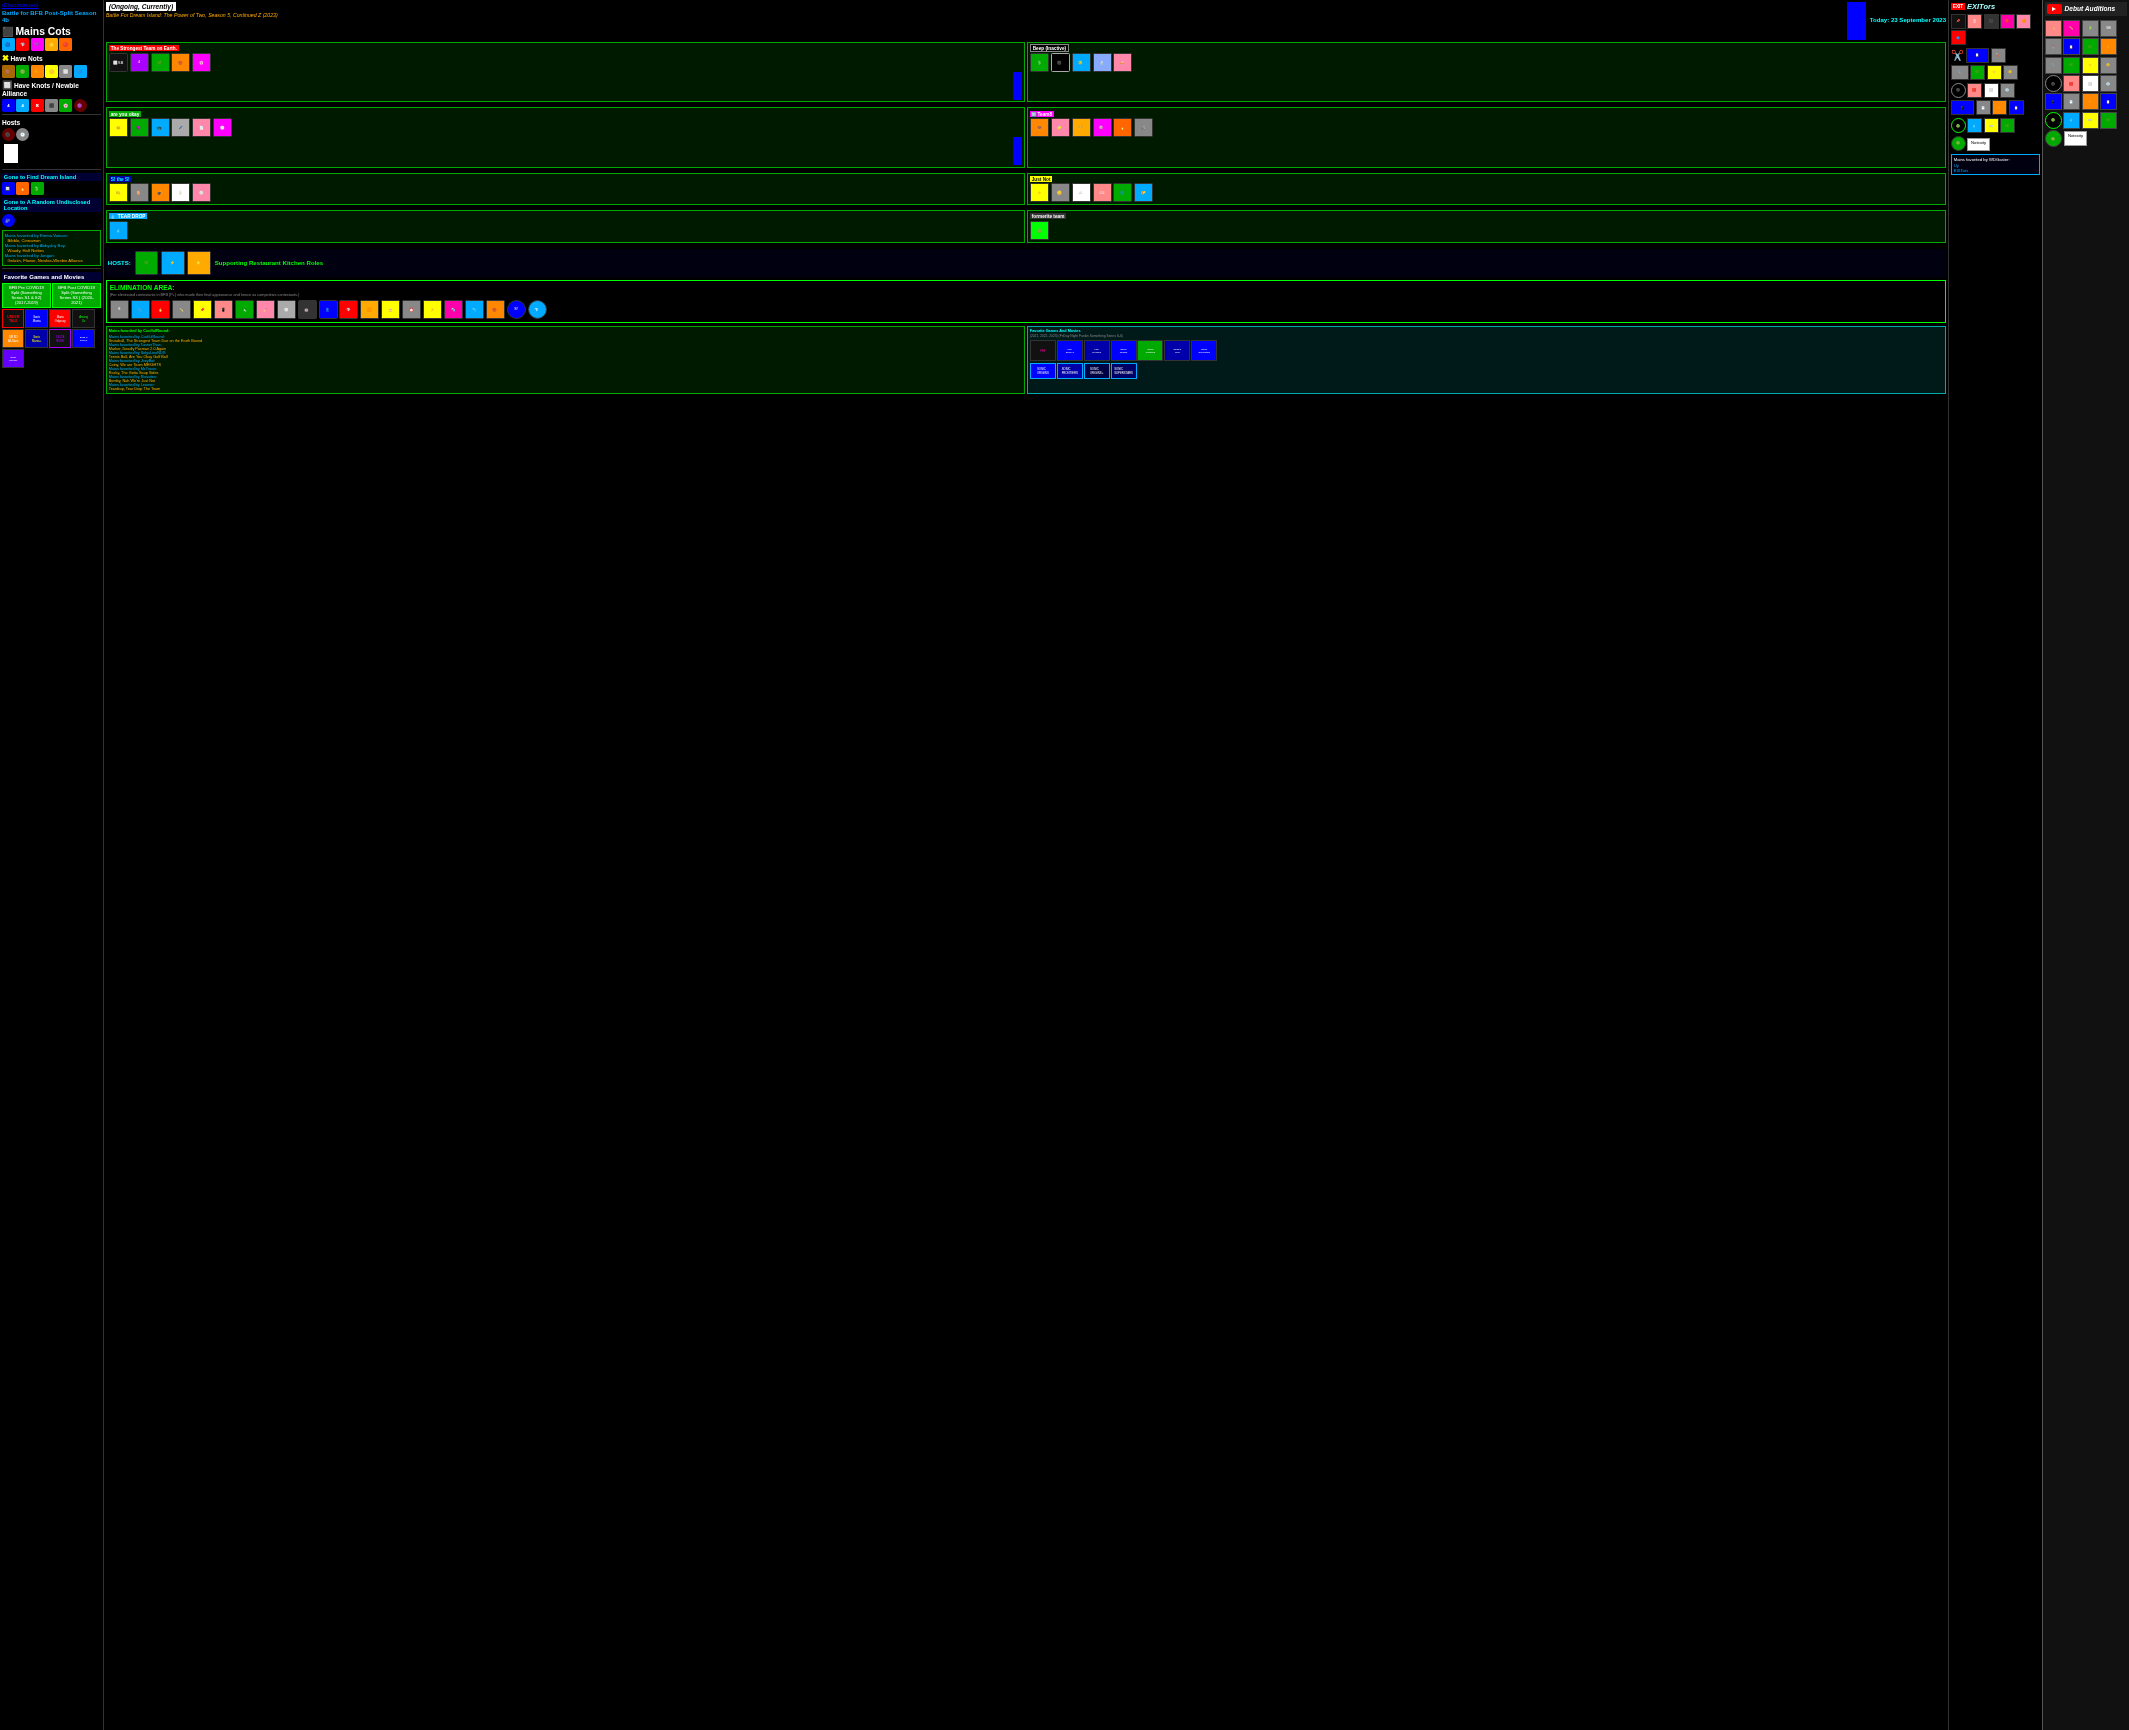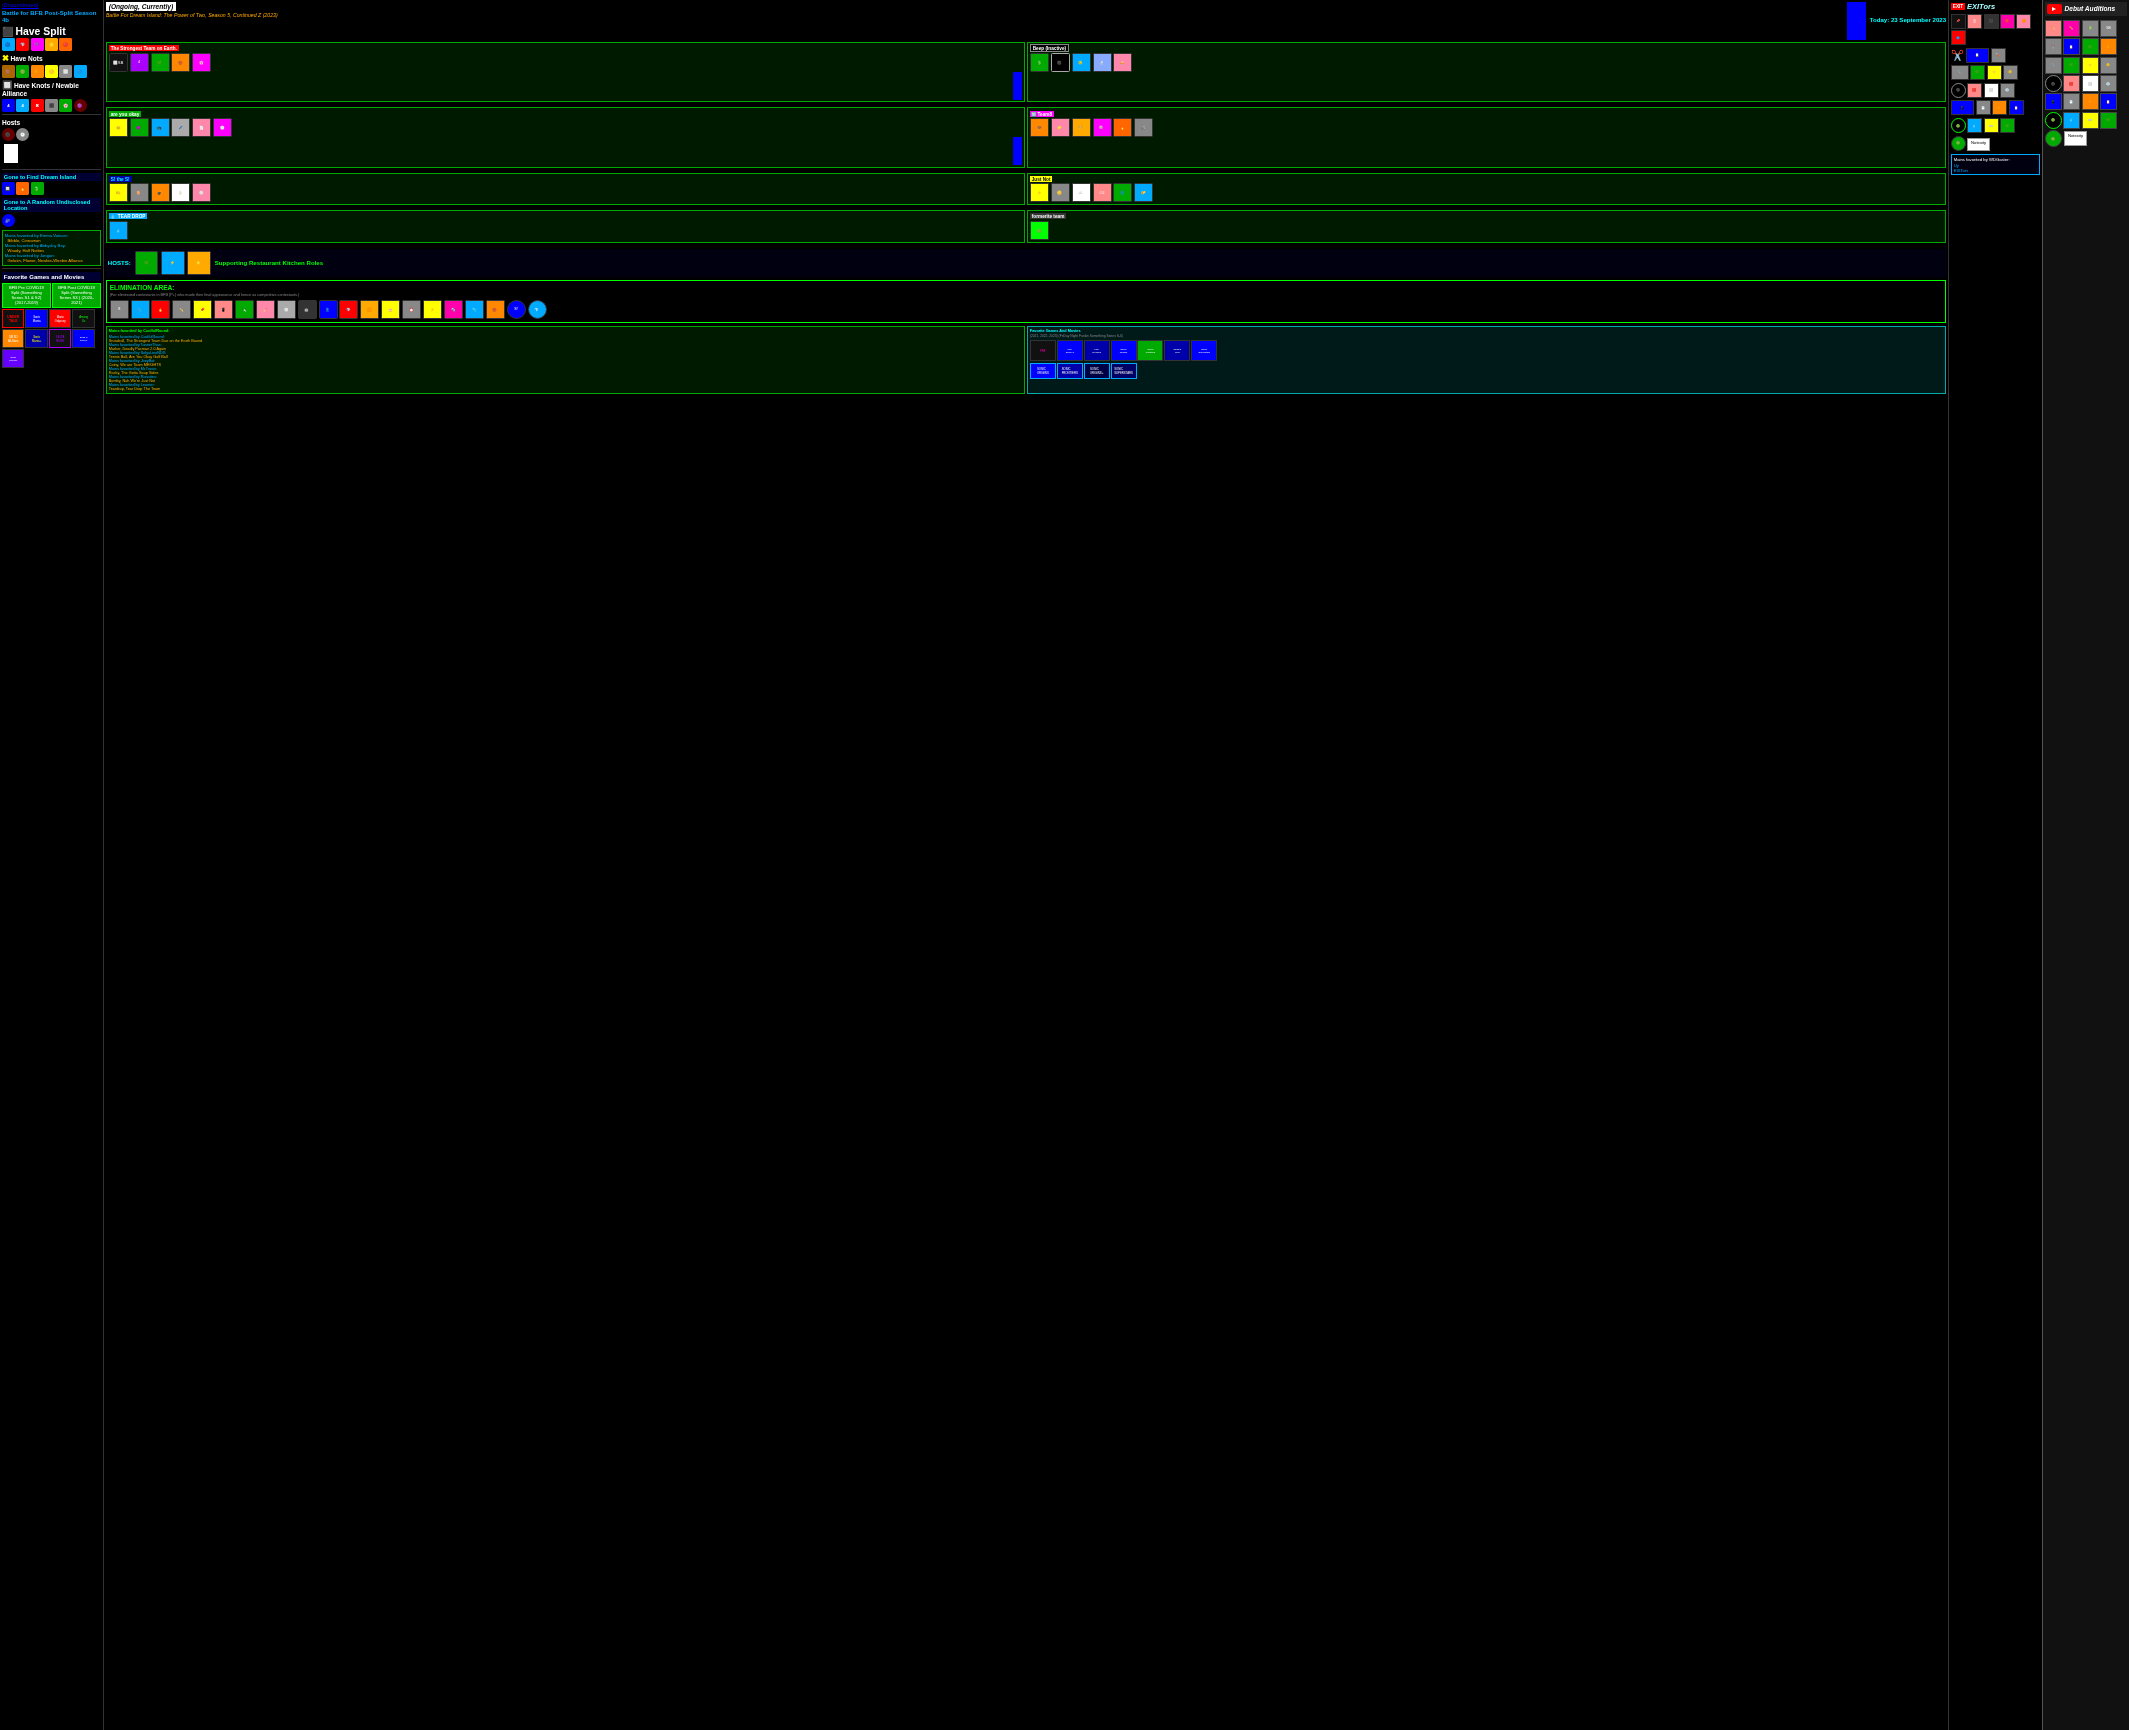--- a/index.html
+++ b/index.html
@@ -466,21 +466,21 @@
 </head>
 <body>
 
 <div class="left-sidebar">
   <div class="discontinued-banner">(Discontinued)</div>
   <div class="season-title">Battle for BFB Post-Split Season 4b</div>
 
   
   <div class="section-header">
     <span style="color:#fa0;font-size:9.4px;font-weight:bold;">⬛</span>
-    <span class="have-cots-title">Have Split</span>
+    <span class="have-cots-title">Mains Cots</span>
   </div>
 
   
   <div class="team-row">
     <div class="char-icon" style="background:#0af;">🔵</div>
     <div class="char-icon" style="background:#f00;">💎</div>
     <div class="char-icon" style="background:#f0f;">💜</div>
     <div class="char-icon" style="background:#fa0;">🌟</div>
     <div class="char-icon" style="background:#f60;">🔴</div>
   </div>

